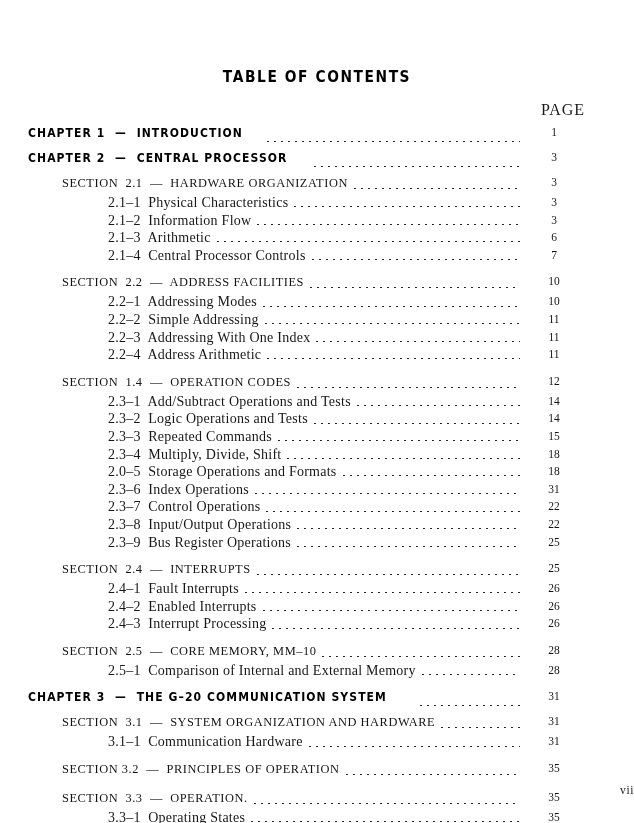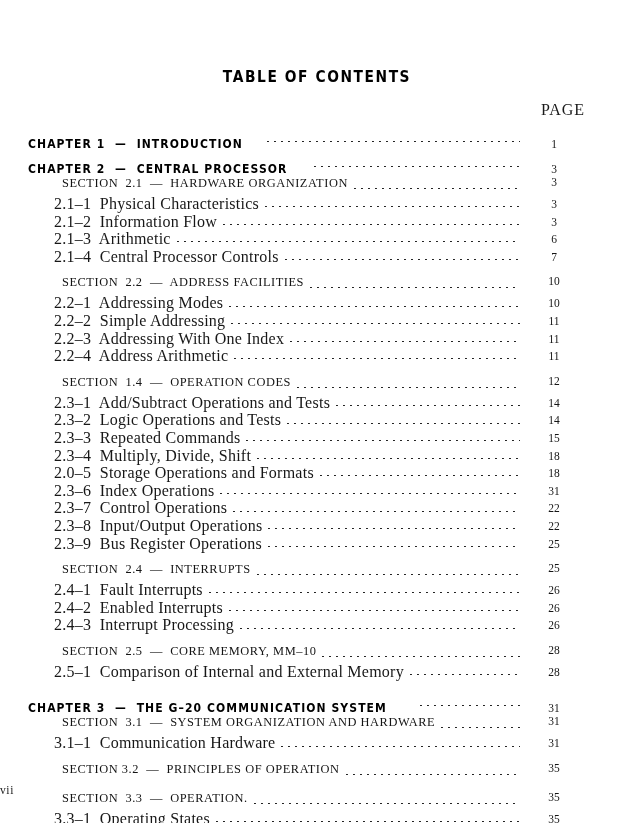--- a/index.html
+++ b/index.html
@@ -103,50 +103,50 @@
   .row.chapter .label {
     margin-left: 28px;
     font-family: "DejaVu Sans", "Liberation Sans", sans-serif;
     font-weight: bold;
     font-size: 11.5px;
     letter-spacing: 1.15px;
     transform: scaleX(0.94);
     transform-origin: left center;
     color: #000;
   }
-  .row.chapter { height: 25px; align-items: flex-end; }
+  .row.chapter { height: 25px; }
   .row.chapter .leader { margin-left: 10px; }
 
   
   .row.section .label {
     margin-left: 62px;
     font-size: 12.4px;
     letter-spacing: 0.55px;
     color: #141414;
   }
   .row.section { height: 19px; }
 
   
   .row.sub .label {
-    margin-left: 54px;
-    font-size: 16px;
+    margin-left: 108px;
+    font-size: 14px;
     letter-spacing: 0.25px;
     color: #171717;
   }
 
   
   .row .pageno { margin-right: 51px; }
 
   
   .folio {
     position: absolute;
     top: 784px;
     left: 0;
     width: 634px;
-    text-align: left;
+    text-align: right;
     font-size: 11.5px;
     letter-spacing: 0.6px;
     color: #1a1a1a;
   }
 </style>
 </head>
 <body>
 
 <div id="page">
 

